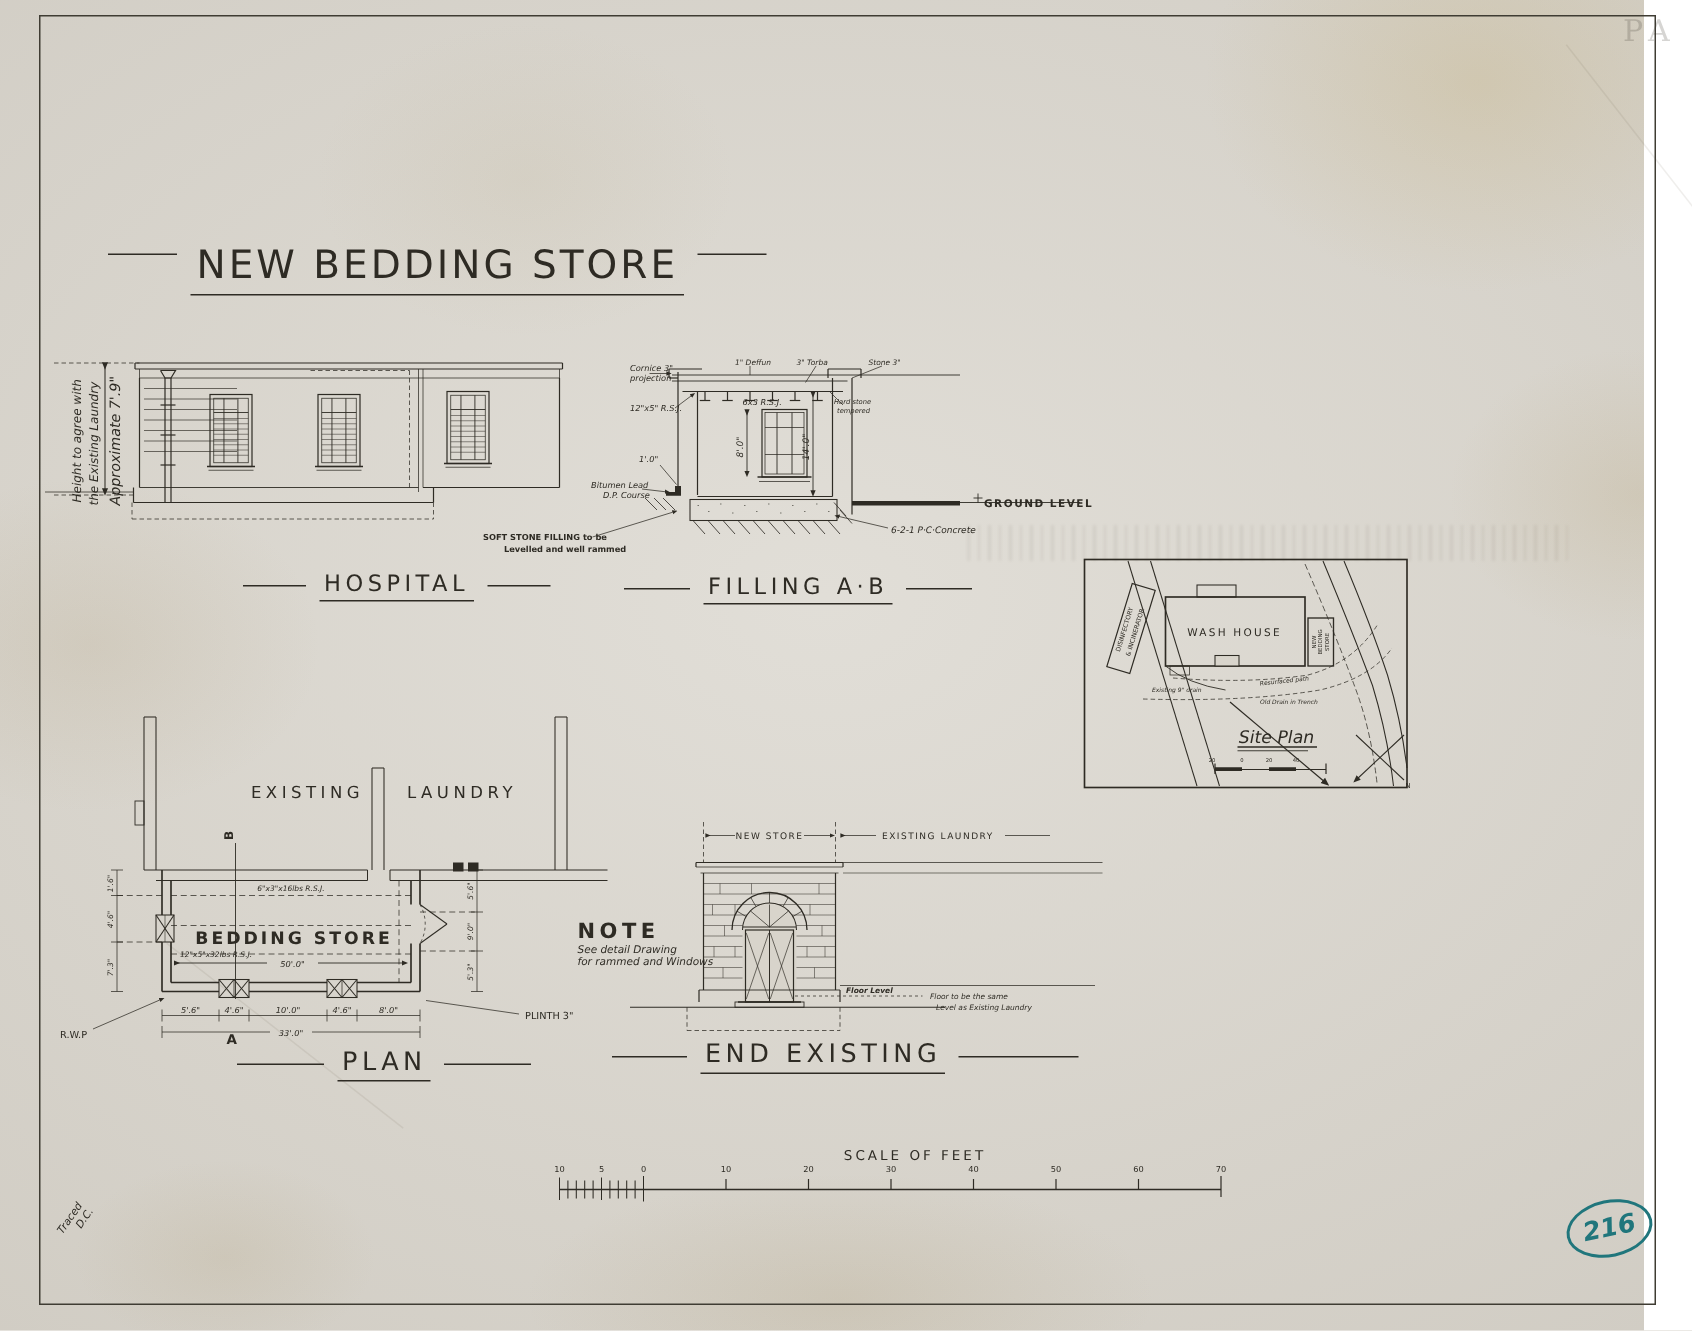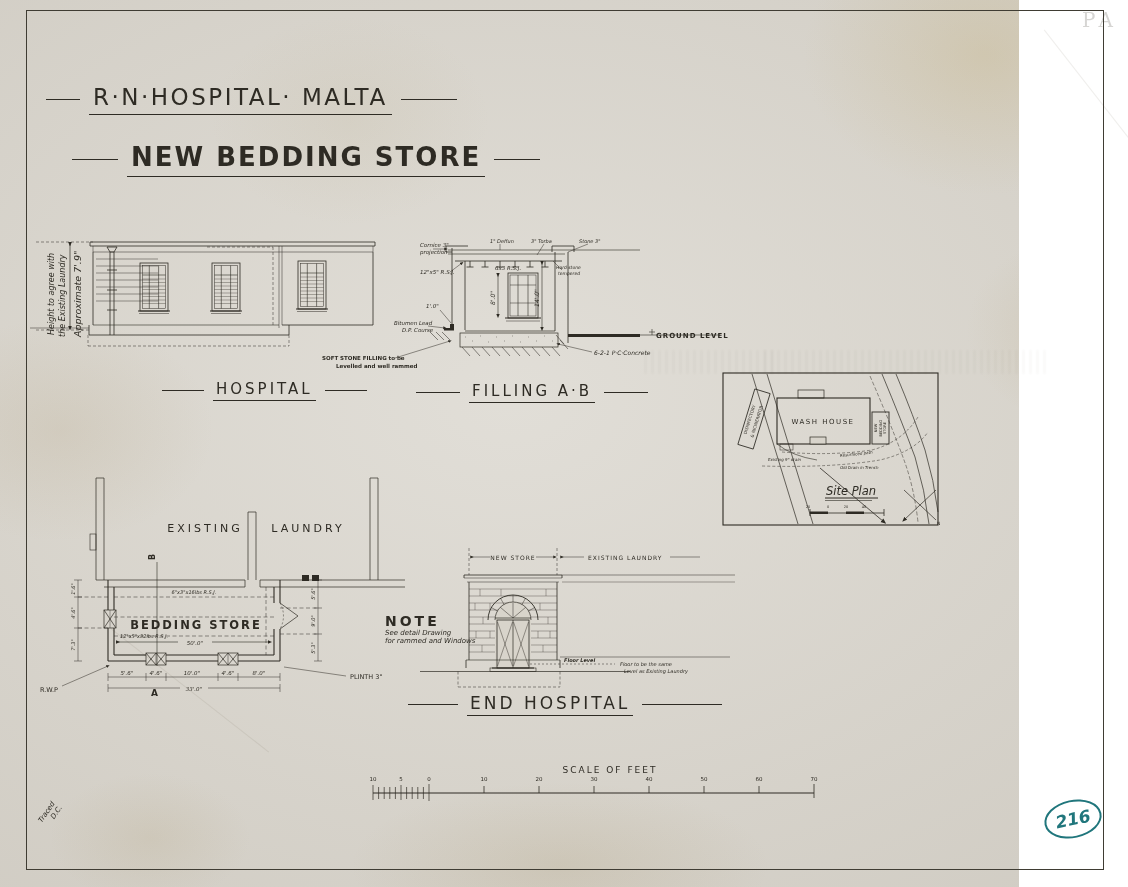--- a/index.html
+++ b/index.html
@@ -1,38 +1,38 @@
 <!DOCTYPE html>
 <html><head>
 <meta charset="utf-8">
 <style>
   html,body{margin:0;padding:0;}
   body{width:1128px;height:887px;overflow:hidden;
        font-family:"DejaVu Sans",sans-serif;color:#2e2b24;}
-  #paper{position:relative;width:1019px;height:887px;
+  #paper{position:relative;width:1096px;height:887px;
     background:
       radial-gradient(260px 200px at 985px 55px, rgba(196,175,120,.30), rgba(196,175,120,0) 70%),
       radial-gradient(180px 140px at 1092px 330px, rgba(180,160,115,.22), transparent 70%),
       radial-gradient(220px 160px at 60px 430px, rgba(170,150,110,.16), transparent 70%),
       radial-gradient(300px 120px at 560px 866px, rgba(165,145,100,.18), transparent 70%),
       radial-gradient(140px 90px at 150px 838px, rgba(170,150,105,.15), transparent 72%),
       radial-gradient(200px 150px at 350px 120px, rgba(182,167,128,.12), transparent 70%),
       radial-gradient(1500px 1050px at 50% 45%, rgba(255,255,255,.25), rgba(122,112,96,.18)),
       #d7d3ca;}
   .abs{position:absolute;}
   #frame{left:26px;top:10px;width:1076px;height:858px;border:1.6px solid #3f3c33;}
   svg{position:absolute;overflow:visible;}
   svg text{fill:#2e2b24;font-family:"DejaVu Sans",sans-serif;}
   .hand{font-style:italic;}
   .t-row{display:flex;align-items:center;gap:9px;white-space:nowrap;}
   .dash{height:1.5px;background:#2e2b24;}
   .t-main .txt{font-size:23px;letter-spacing:2.5px;font-weight:500;
     border-bottom:1.6px solid #2e2b24;padding:0 4px 4px 4px;}
-  .t-sub .txt{font-size:26px;letter-spacing:2px;font-weight:700;
-    border-bottom:1.8px solid #2e2b24;padding:0 4px 4px 4px;}
+  .t-sub .txt{font-size:26px;letter-spacing:2px;font-weight:400;
+    border-bottom:1.8px solid #2e2b24;padding:0 4px 4px 4px;margin-top:20px;}
   .dlabel .txt{font-size:15px;letter-spacing:3px;font-weight:500;
     border-bottom:1.5px solid #2e2b24;padding:0 3px 2px 3px;}
   .dlabel.big .txt{font-size:17px;}
   .vnote{transform:rotate(-90deg);transform-origin:0 0;white-space:nowrap;
     font-style:italic;font-size:8px;}
   .note-block{width:110px;}
   .note-title{font-size:14px;font-weight:600;letter-spacing:3px;margin-top:12px;}
   .note-line{font-size:7px;font-style:italic;}
   #traced{transform:rotate(-55deg);font-size:7px;font-style:italic;line-height:8px;}
   #plan-no{width:54px;height:34px;border:2.5px solid #20767c;border-radius:50%;
@@ -47,25 +47,20 @@
 </head>
 <body>
 
 <div id="paper">
   <div id="frame" class="abs"></div>
   <div class="abs ghost" style="left:645px;top:350px;width:400px;height:24px"></div>
   <div class="abs crease" style="left:1000px;top:120px;width:230px;height:1px;transform:rotate(52deg)"></div>
   <div class="abs crease" style="left:90px;top:690px;width:200px;height:1px;transform:rotate(38deg)"></div>
   <div class="abs" id="corner-mark" style="left:1082px;top:8px">PA</div>
 
-  <div class="abs t-row t-main" style="left:46px;top:84px">
-    <span class="dash" style="width:34px"></span>
-    <span class="txt">R·N·HOSPITAL· MALTA</span>
-    <span class="dash" style="width:56px"></span>
-  </div>
   <div class="abs t-row t-sub" style="left:72px;top:142px">
     <span class="dash" style="width:46px"></span>
     <span class="txt">NEW BEDDING STORE</span>
     <span class="dash" style="width:46px"></span>
   </div>
 
   <div class="abs vnote" style="left:47px;top:335px">Height to agree with</div>
   <div class="abs vnote" style="left:58px;top:337px">the Existing Laundry</div>
   <div class="abs vnote" style="left:72px;top:337px;font-size:9.5px">Approximate 7'.9"</div>
 
@@ -470,20 +465,25 @@
     <text x="208" y="205" text-anchor="middle" font-size="5.5" class="hand">4'.6"</text>
     <text x="239" y="205" text-anchor="middle" font-size="5.5" class="hand">8'.0"</text>
     <text x="174" y="220.5" text-anchor="middle" font-size="5.5" class="hand">33'.0"</text>
     <text x="55" y="119" font-size="5" class="hand" transform="rotate(-90 55 119)" text-anchor="middle">1'.6"</text>
     <text x="55" y="143" font-size="5" class="hand" transform="rotate(-90 55 143)" text-anchor="middle">4'.6"</text>
     <text x="55" y="175" font-size="5" class="hand" transform="rotate(-90 55 175)" text-anchor="middle">7'.3"</text>
     <text x="295" y="124" font-size="5" class="hand" transform="rotate(-90 295 124)" text-anchor="middle">5'.6"</text>
     <text x="295" y="151" font-size="5" class="hand" transform="rotate(-90 295 151)" text-anchor="middle">9'.0"</text>
     <text x="295" y="178" font-size="5" class="hand" transform="rotate(-90 295 178)" text-anchor="middle">5'.3"</text>
   </svg>
+  <div class="abs t-row dlabel big" style="left:158px;top:698px">
+    <span class="dash" style="width:58px"></span>
+    <span class="txt">PLAN</span>
+    <span class="dash" style="width:58px"></span>
+  </div>
 
   <svg style="left:380px;top:540px" width="370" height="155" viewBox="0 0 370 155">
     <g stroke="#2e2b24" fill="none" stroke-width="0.8">
       <line x1="89" y1="8" x2="89" y2="35" stroke-dasharray="3,2" stroke-width="0.5"></line>
       <line x1="177" y1="8" x2="177" y2="35" stroke-dasharray="3,2" stroke-width="0.5"></line>
       <line x1="92" y1="17" x2="110" y2="17" stroke-width="0.5" marker-start="url(#ah)"></line>
       <line x1="156" y1="17" x2="175" y2="17" stroke-width="0.5" marker-end="url(#ah)"></line>
       <line x1="182" y1="17" x2="204" y2="17" stroke-width="0.5" marker-start="url(#ah)"></line>
       <line x1="290" y1="17" x2="320" y2="17" stroke-width="0.5"></line>
       <line x1="84" y1="35" x2="182" y2="35"></line>
@@ -565,21 +565,21 @@
     <text x="240" y="126" font-size="5" class="hand">Floor to be the same</text>
     <text x="244" y="133" font-size="5" class="hand">Level as Existing Laundry</text>
   </svg>
   <div class="abs note-block" style="left:385px;top:601px">
     <div class="note-title">NOTE</div>
     <div class="note-line">See detail Drawing</div>
     <div class="note-line">for rammed and Windows</div>
   </div>
   <div class="abs t-row dlabel big" style="left:408px;top:693px">
     <span class="dash" style="width:50px"></span>
-    <span class="txt">END HOSPITAL</span>
+    <span class="txt">END EXISTING</span>
     <span class="dash" style="width:80px"></span>
   </div>
 
   <svg style="left:360px;top:760px" width="475" height="55" viewBox="0 0 475 55">
     <g stroke="#2e2b24" fill="none">
       <line x1="13" y1="33" x2="454" y2="33" stroke-width="1"></line>
       <g stroke-width="0.7">
         <line x1="13" y1="25" x2="13" y2="40"></line>
           <line x1="18.6" y1="27" x2="18.6" y2="39"></line>
           <line x1="24.2" y1="27" x2="24.2" y2="39"></line>

